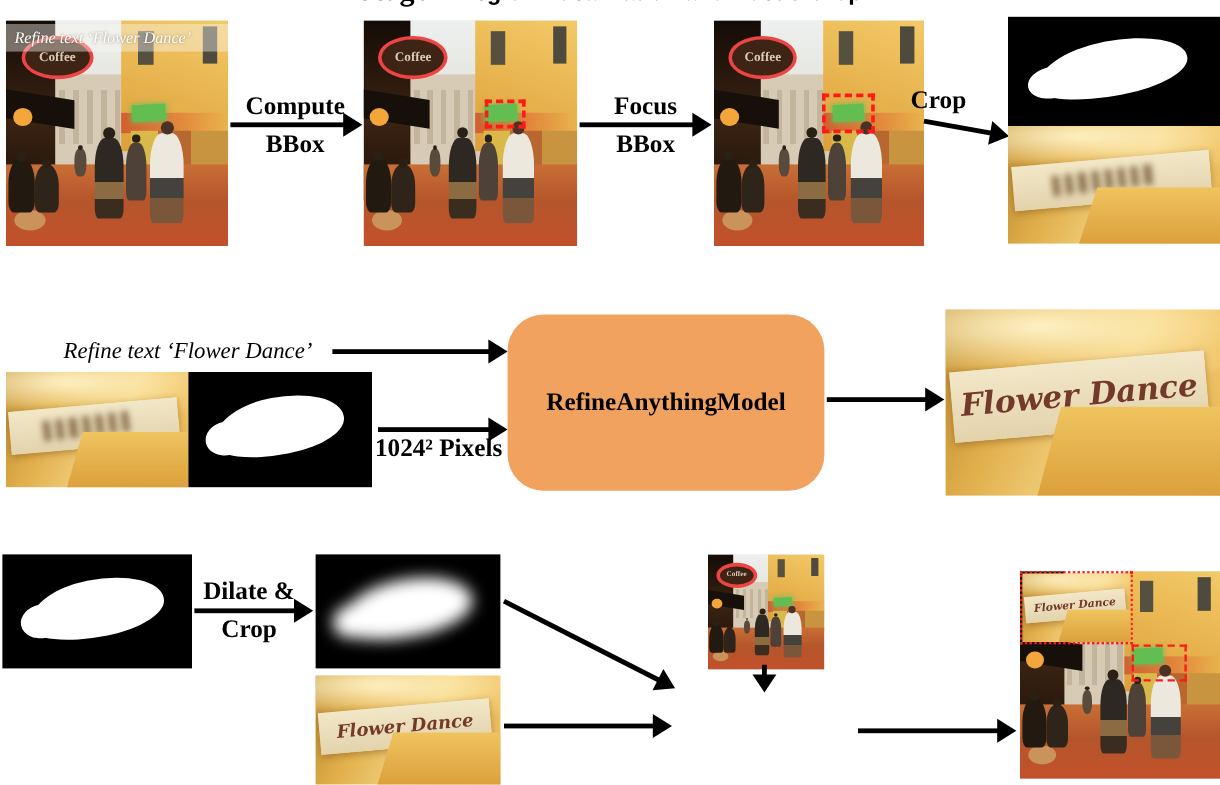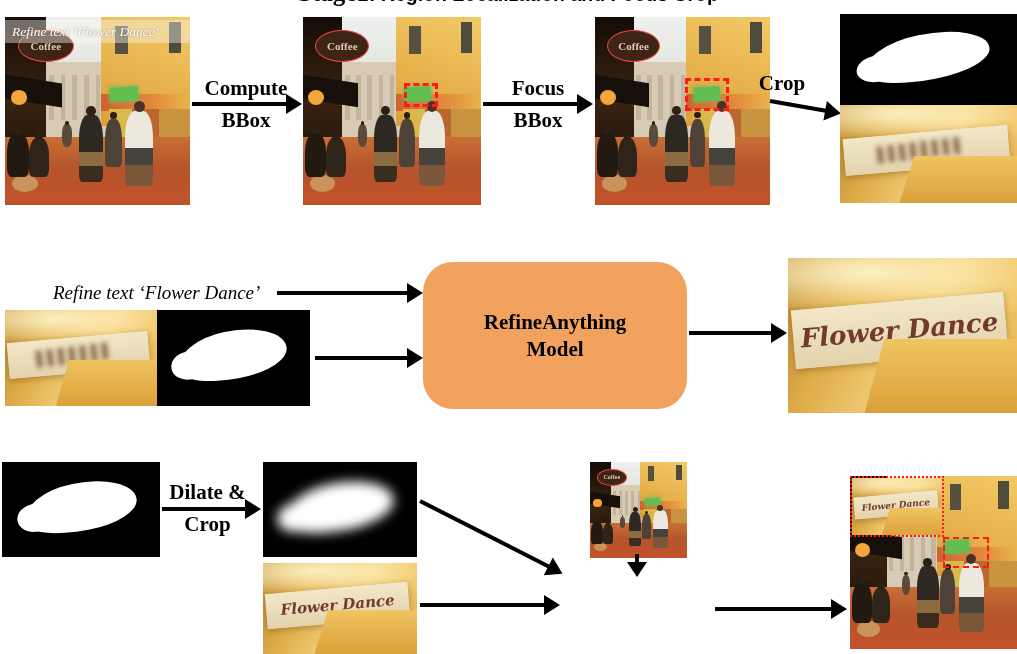--- a/index.html
+++ b/index.html
@@ -35,21 +35,21 @@
         background:linear-gradient(90deg,#D06030,#E2873C 55%,#E8B44C)}
   .ss-shop{position:absolute;left:56%;top:49%;width:44%;height:18%;
         background:linear-gradient(90deg,#D8B94A 0 28%,#B8672F 28% 62%,#C99440 62%)}
   .ss-green{position:absolute;left:56.5%;top:37%;width:15%;height:7.5%;
         background:var(--shop-sign-green);transform:rotate(-3deg);
         box-shadow:0 0 4px 1px rgba(110,190,90,.8)}
   .ss-left{position:absolute;left:0;top:0;width:22%;height:80%;
         background:linear-gradient(180deg,#140C06,#3A2312 55%,#1E1209)}
   .ss-awn-l{position:absolute;left:0;top:33%;width:31%;height:13%;background:#17100A;transform:skewY(9deg)}
   .ss-coffee{position:absolute;left:7%;top:7%;width:29%;height:16%;background:#3E2414;
-        border-radius:50%;border:1px solid #ef4444;display:flex;align-items:center;justify-content:center;
+        border-radius:50%;border:3px solid #ef4444;display:flex;align-items:center;justify-content:center;
         color:#D8CCB8;font-family:"Liberation Serif",serif;font-weight:bold}
   .ss-lamp{position:absolute;left:3%;top:39%;width:9%;height:8%;border-radius:50%;background:#F3A73B}
   .ss-street{position:absolute;left:0;bottom:0;width:100%;height:36%;
         background:linear-gradient(180deg,#C96F35,#B5552B 45%,#C2512B)}
   .ss-table{position:absolute;left:4%;top:84%;width:14%;height:9%;background:#C9935B;border-radius:50%}
   .pp{position:absolute}
   .pp::before{content:"";position:absolute;left:30%;top:-13%;width:40%;aspect-ratio:1/1;border-radius:50%;background:#2A2014}
   .p-walk{left:40%;top:52%;width:13%;height:36%;border-radius:35% 35% 12% 12%;
         background:linear-gradient(180deg,#2E2822 0 55%,#8A6B42 55% 76%,#3A2C1E 76%)}
   .p-white{left:65%;top:50%;width:15%;height:40%;border-radius:35% 35% 10% 10%;
@@ -83,21 +83,21 @@
   .sg-text{font-family:"DejaVu Serif",serif;font-style:italic;font-weight:bold;color:#73392B;
         font-size:1em;white-space:nowrap}
   .sg-smudge{position:absolute;left:20%;top:24%;width:52%;height:46%;transform:rotate(-2deg);
         background:repeating-linear-gradient(90deg,#6A4A28 0 6px,transparent 6px 11px);
         filter:blur(2.5px);opacity:.75}
   .sg-awn{position:absolute;right:-4%;bottom:-8%;width:72%;height:56%;
         background:linear-gradient(180deg,#EFC45F,#D89A35);clip-path:polygon(14% 0,100% 0,100% 100%,0 100%)}
 
   
   .model-box{position:absolute;left:423px;top:262px;width:264px;height:147px;border-radius:30px;
-        background:var(--model-box-orange);display:flex;flex-direction:column;align-items:center;justify-content:center;
+        background:var(--model-box-orange);display:flex;flex-direction:row;align-items:center;justify-content:center;
         font-family:"Liberation Serif",serif;font-weight:bold;font-size:21px;line-height:1.25;color:#000}
   .paste-box{position:absolute;left:562px;top:577px;width:153px;height:66px;border-radius:17px;
         background:var(--paste-box-gray);display:flex;align-items:center;justify-content:center;
         font-family:"Liberation Serif",serif;font-weight:bold;font-size:21px;color:#000}
 
   
   .bbox{position:absolute;border:3px dashed var(--bbox-red);z-index:6}
   .inset{position:absolute;left:0;top:0;width:90px;height:57px;border:2px dotted var(--bbox-red);z-index:7}
   .prompt-text{position:absolute;font-family:"Liberation Serif",serif;font-style:italic;font-size:19px;color:#000;white-space:nowrap}
 </style>
@@ -221,20 +221,21 @@
       <div class="sg-band">
         <span class="sg-smudge"></span>
       </div>
       <div class="sg-awn"></div>
     </div>
   <div class="mask" style="left:157px;top:310px;width:153px;height:96px">
     <div class="blob"></div>
   </div>
 
   <div class="arr" style="left:315px;top:356px;width:94px"></div>
+  <div class="albl" style="left:293px;top:362px;width:145px">1024² Pixels</div>
 
   <div class="model-box">
     <div>RefineAnything</div>
     <div>Model</div>
   </div>
 
   <div class="arr" style="left:689px;top:331px;width:84px"></div>
 
   <div class="sign-scene" data-clear="1" style="left:788px;top:258px;width:229px;height:155px;font-size:26px">
       <div class="sg-glow"></div>

